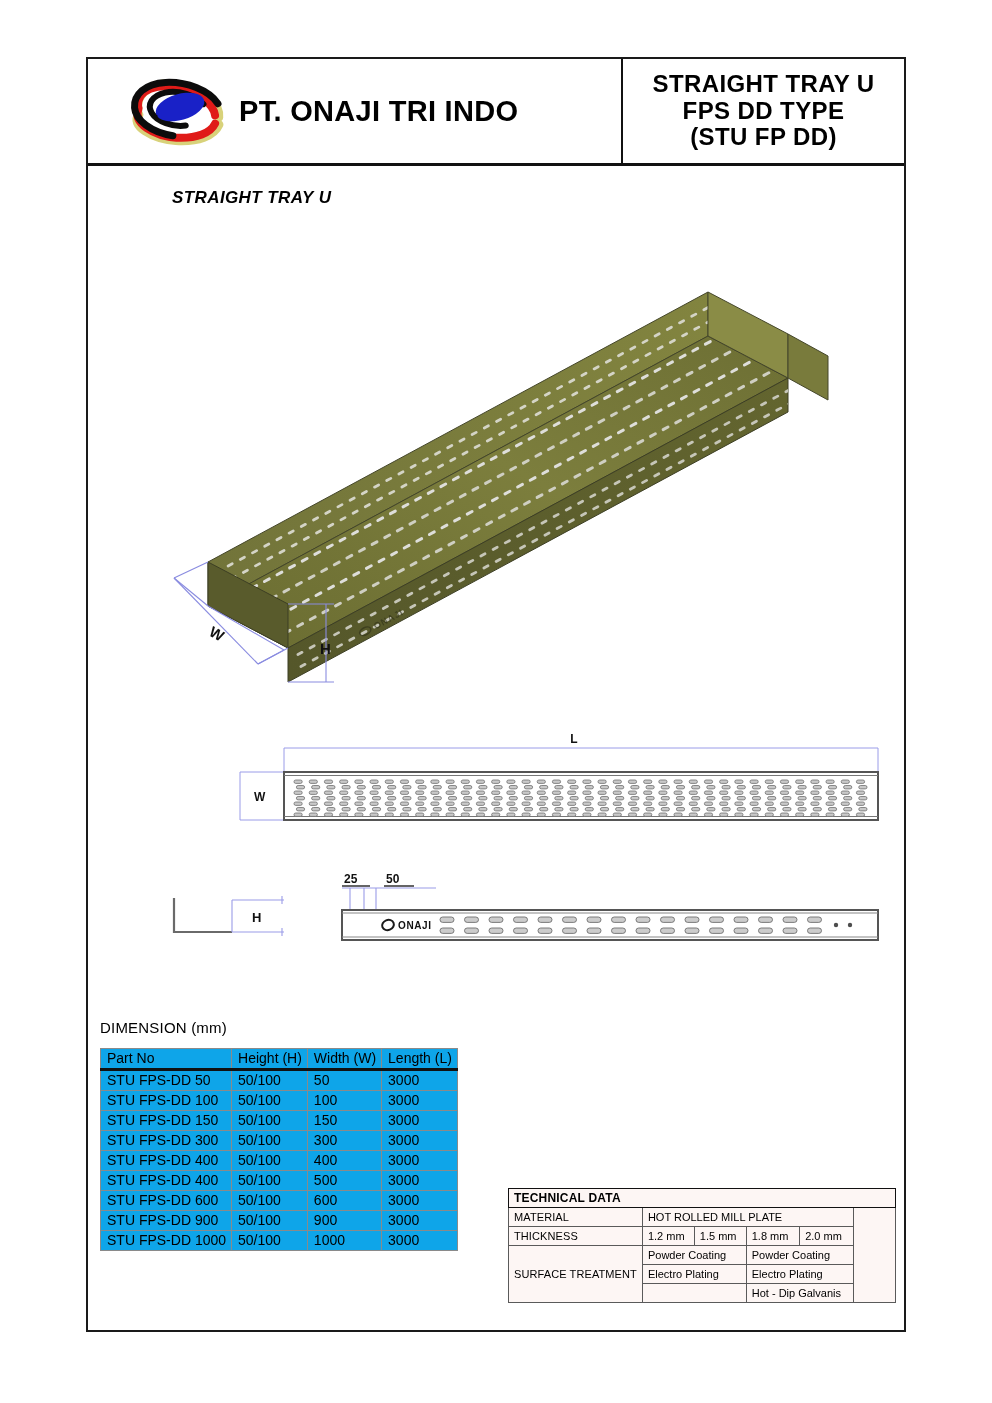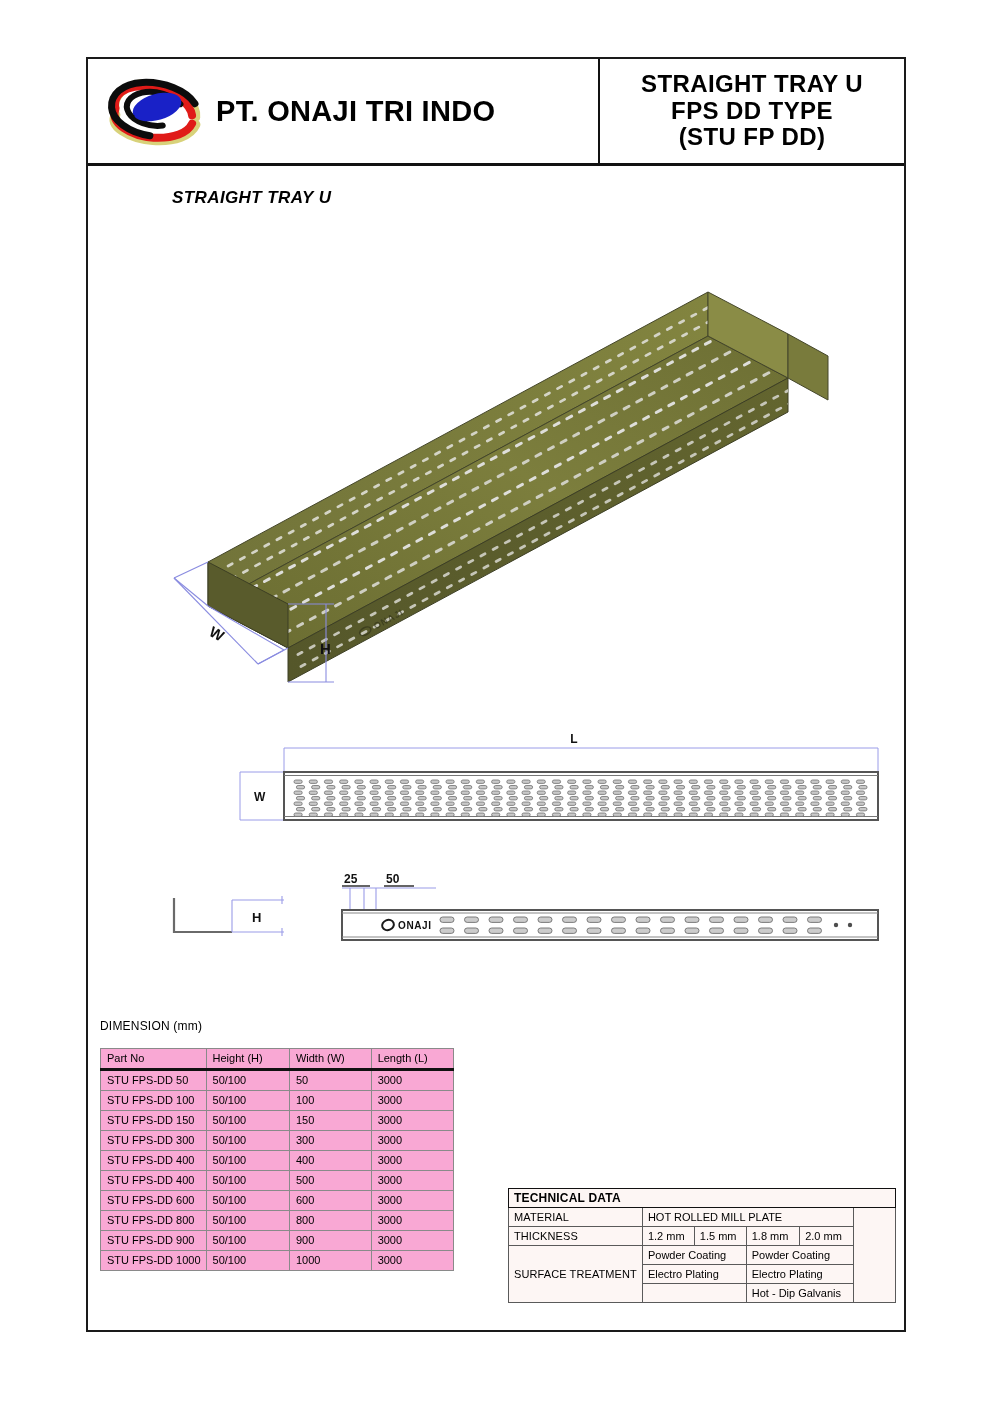--- a/index.html
+++ b/index.html
@@ -30,20 +30,21 @@
 
   
   #titleblock {
     position: absolute;
     left: 0; top: 0;
     width: 100%;
     height: 107px;
     border-bottom: 3px solid #111;
     box-sizing: border-box;
     display: flex;
+    padding-left: 23px;
   }
   #tb-left {
     flex: 0 0 512px;
     display: flex;
     align-items: center;
     border-right: 2px solid #111;
     box-sizing: border-box;
   }
   #tb-right {
     flex: 1 1 auto;
@@ -118,33 +119,33 @@
     top: 700px;
     width: 820px;
     height: 120px;
   }
 
   
   #dim-caption {
     position: absolute;
     left: 12px;
     top: 853px;
-    font-size: 12px;
+    font-size: 15px;
     letter-spacing: 0.2px;
   }
 
   
   #dim-table {
     position: absolute;
     left: 12px;
     top: 882px;
     width: 354px;
     border-collapse: collapse;
-    font-size: 11px;
-    background: #f9a8d4;
+    font-size: 14px;
+    background: #0ea5e9;
   }
   #dim-table th, #dim-table td {
     border: 1px solid #8a8a8a;
     padding: 3px 5px 3px 6px;
     text-align: left;
     font-weight: normal;
     height: 13px;
     line-height: 13px;
     white-space: nowrap;
   }
@@ -1130,26 +1131,20 @@
             <td>500</td>
             <td>3000</td>
           </tr>
           <tr>
             <td>STU FPS-DD 600</td>
             <td>50/100</td>
             <td>600</td>
             <td>3000</td>
           </tr>
           <tr>
-            <td>STU FPS-DD 800</td>
-            <td>50/100</td>
-            <td>800</td>
-            <td>3000</td>
-          </tr>
-          <tr>
             <td>STU FPS-DD 900</td>
             <td>50/100</td>
             <td>900</td>
             <td>3000</td>
           </tr>
           <tr>
             <td>STU FPS-DD 1000</td>
             <td>50/100</td>
             <td>1000</td>
             <td>3000</td>

